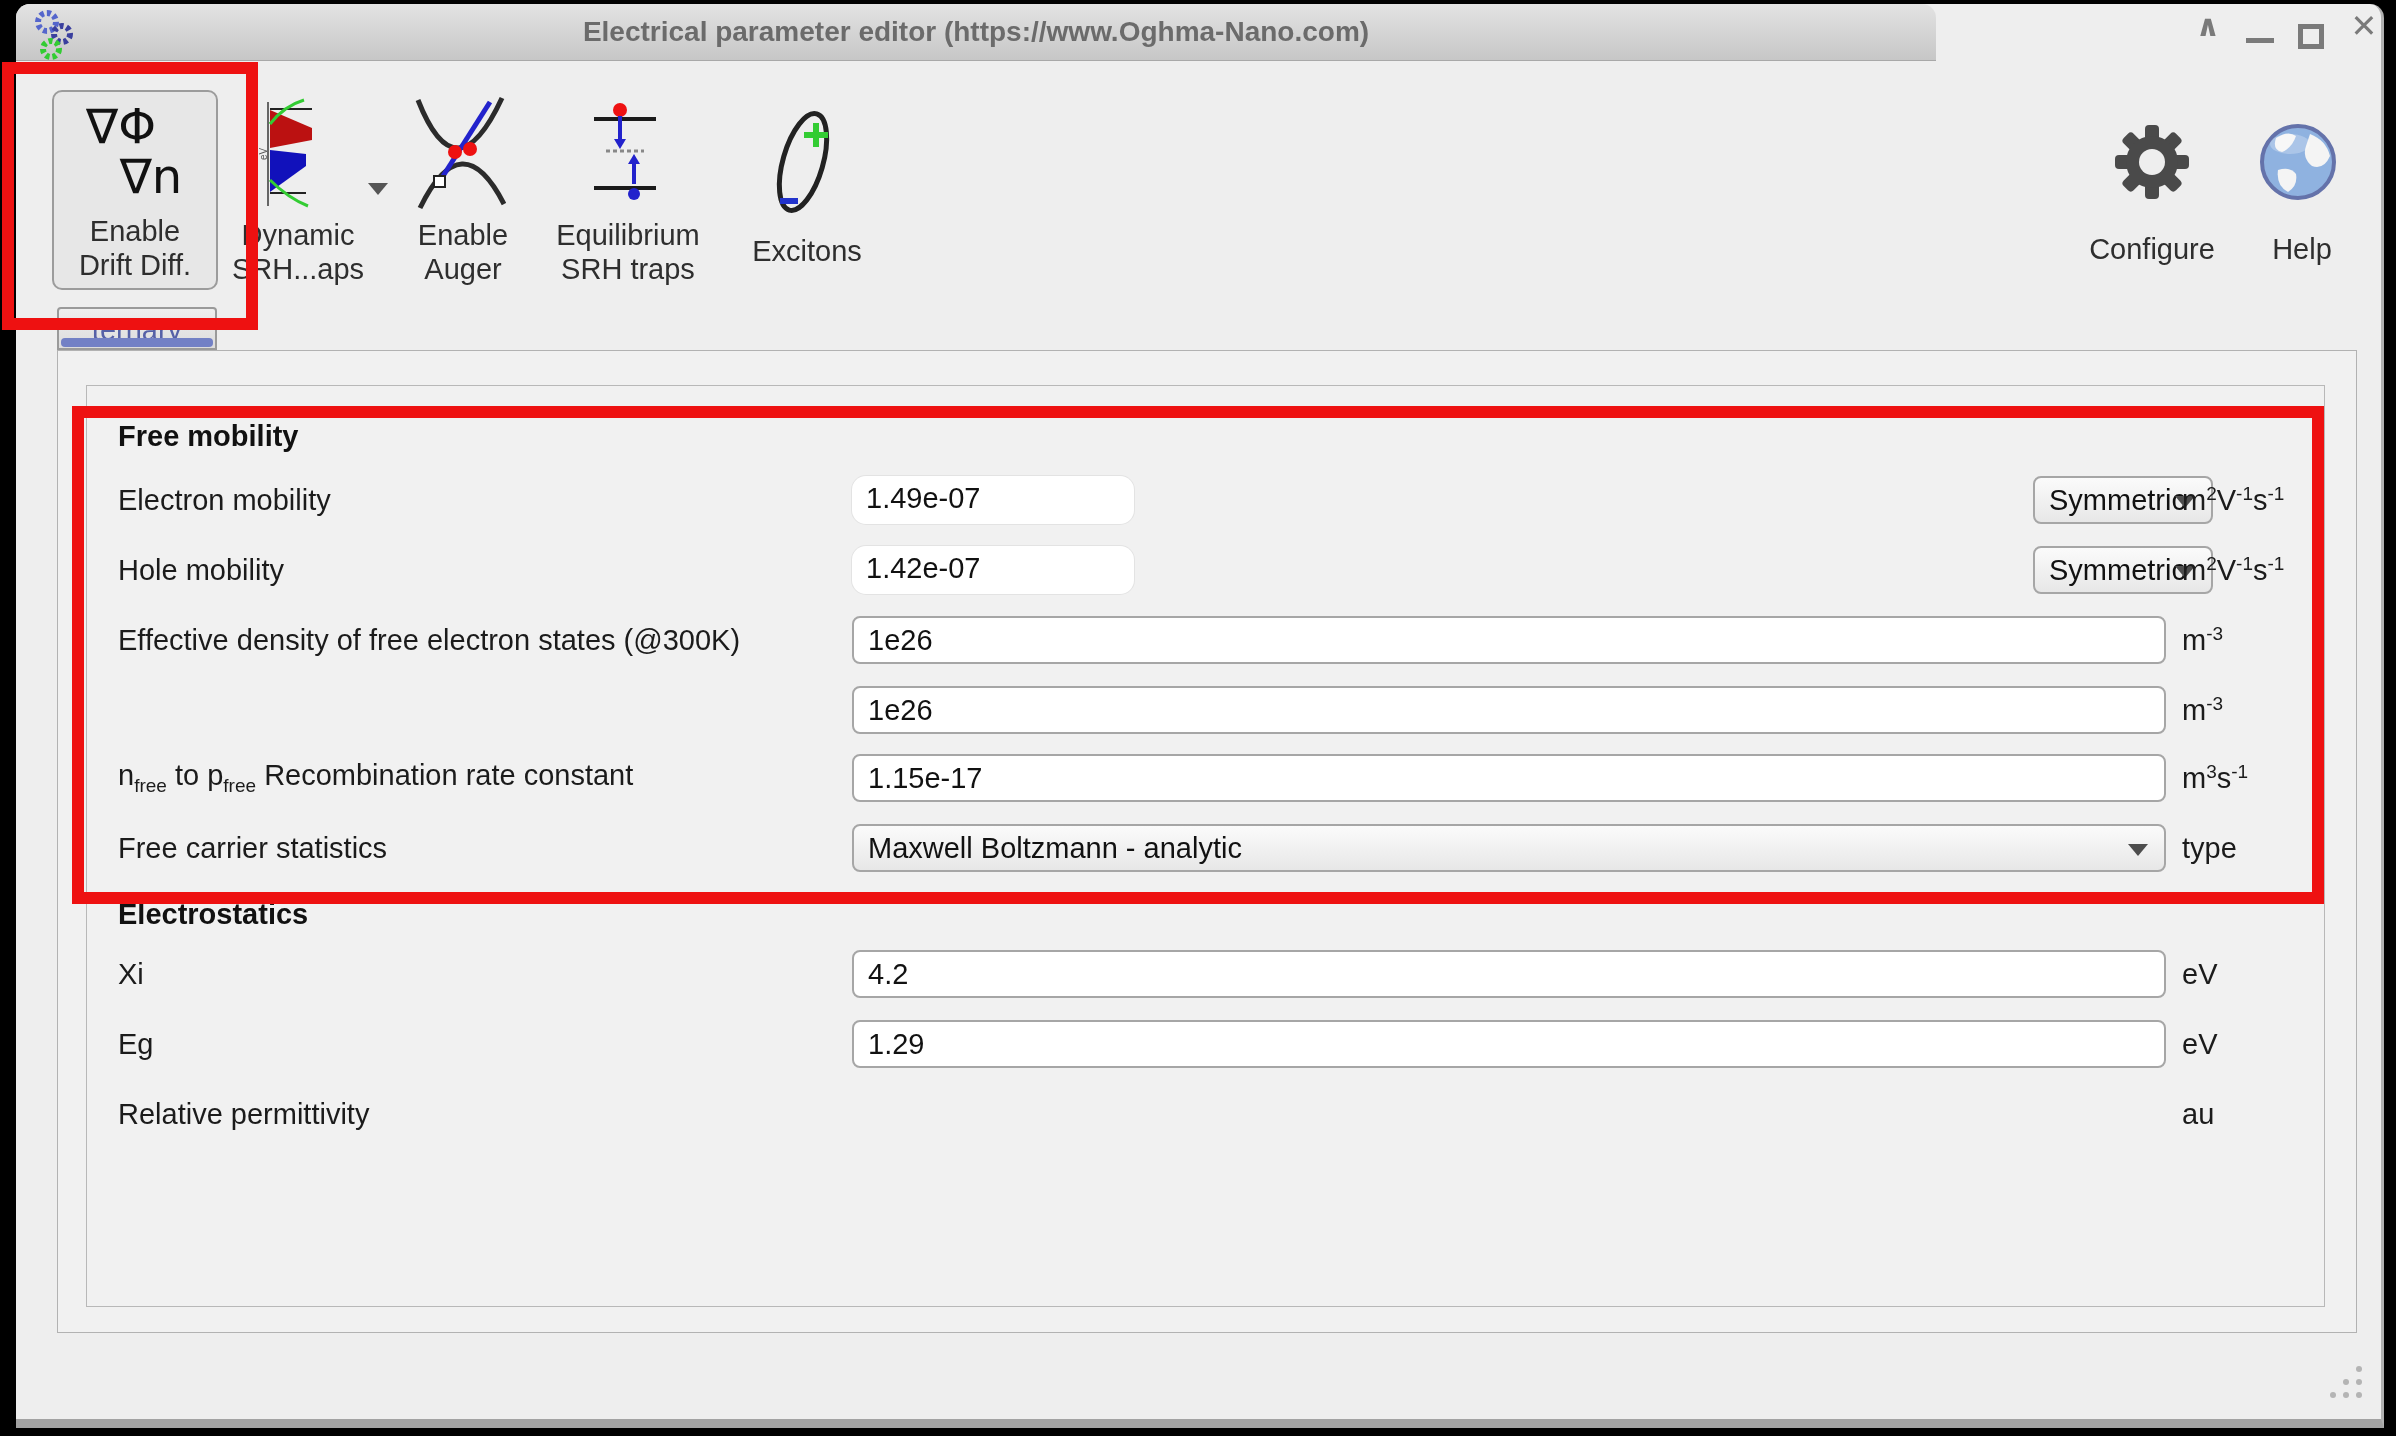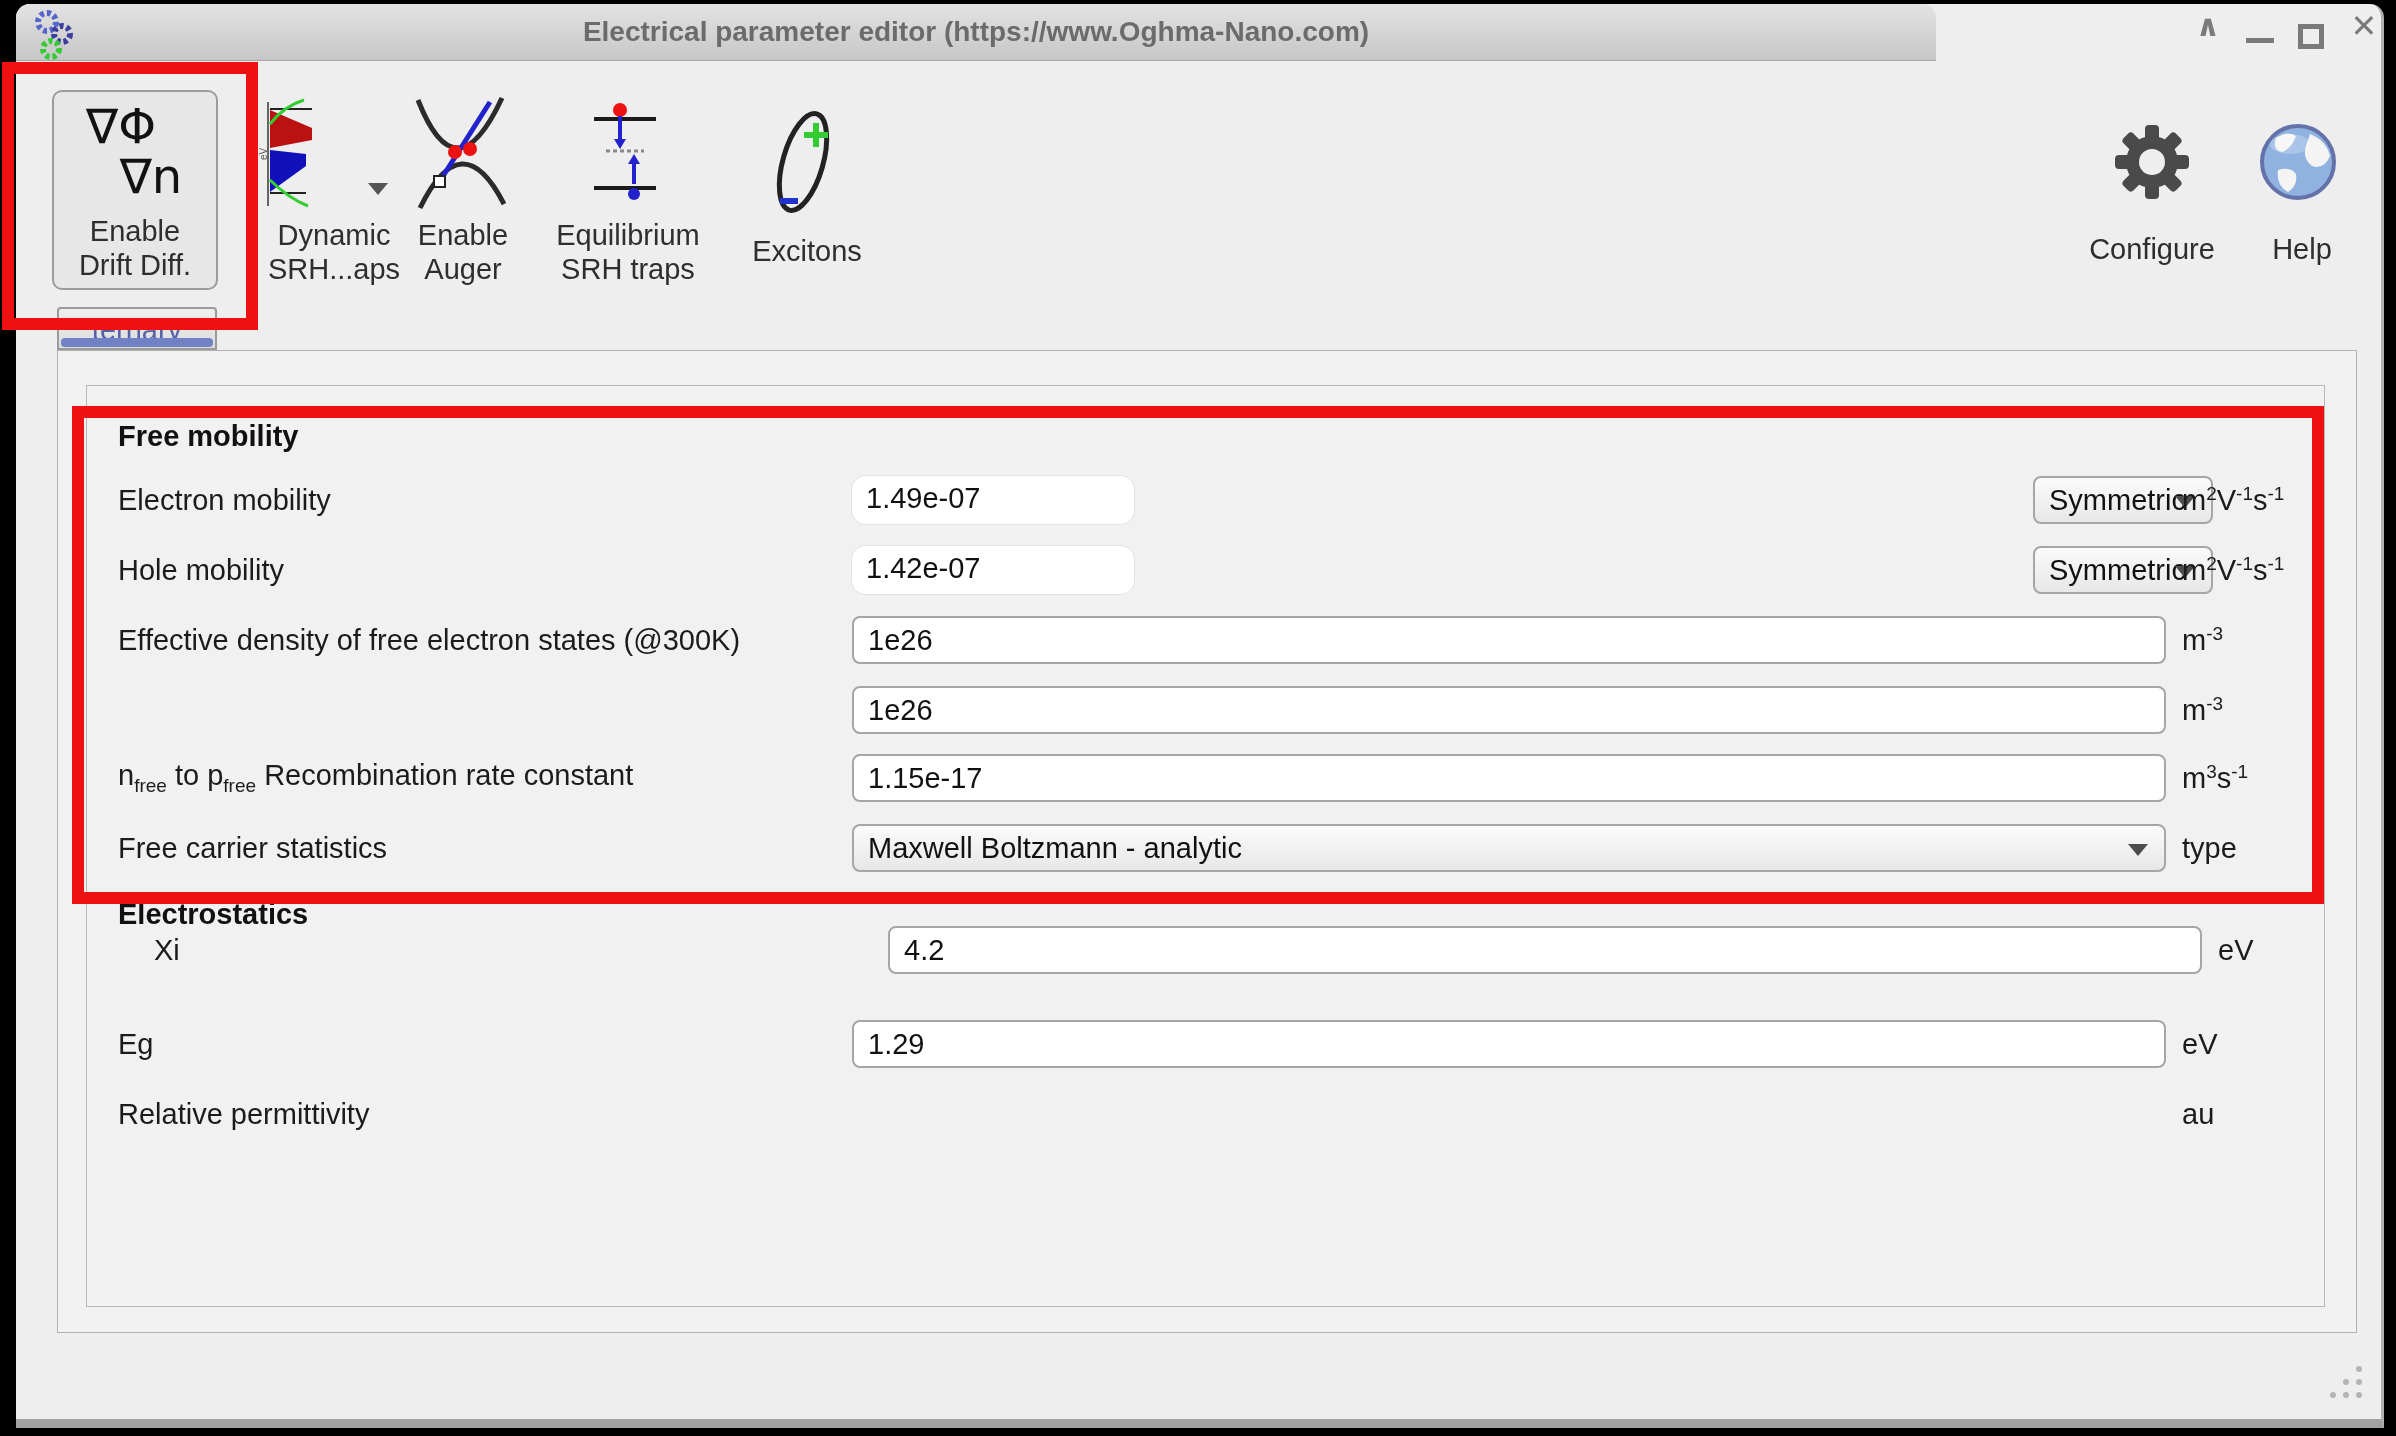--- a/index.html
+++ b/index.html
@@ -96,21 +96,21 @@
     <svg class="tb-icon" style="left:258px;top:98px;" width="74" height="112" viewBox="0 0 74 112">
       <line x1="10" y1="4" x2="10" y2="108" stroke="#666" stroke-width="2"></line>
       <text x="1" y="62" font-size="10" fill="#555" transform="rotate(-90 5 58)">eV</text>
       <line x1="12" y1="11" x2="54" y2="11" stroke="#222" stroke-width="2"></line>
       <polygon points="12,12 54,30 54,42 12,50" fill="#bb1111"></polygon>
       <polygon points="12,52 48,56 48,68 12,94" fill="#1111bb"></polygon>
       <line x1="12" y1="95" x2="48" y2="95" stroke="#222" stroke-width="2"></line>
       <path d="M46,2 Q26,8 12,26" stroke="#33cc33" fill="none" stroke-width="3"></path>
       <path d="M12,82 Q30,100 50,108" stroke="#33cc33" fill="none" stroke-width="3"></path>
     </svg>
-    <div class="tb-lbl" style="left:228px;top:218px;width:140px;margin-left:36px;">
+    <div class="tb-lbl" style="left:228px;top:218px;width:140px;">
       <div>Dynamic</div>
         <div>SRH...aps</div>
     </div>
   </div>
   <div class="dd-arrow"></div>
 
   <div>
     <svg class="tb-icon" style="left:414px;top:92px;" width="92" height="118" viewBox="0 0 92 118">
       <path d="M4,8 Q42,105 88,6" stroke="#2b2b2b" stroke-width="5" fill="none"></path>
       <path d="M6,116 Q48,30 90,112" stroke="#2b2b2b" stroke-width="5" fill="none"></path>
@@ -224,21 +224,21 @@
   </div>
 
   <div class="row" style="top:824px;">
     <span class="row-label">Free carrier statistics</span>
     <div class="field f-wide f-combo">
       <span>Maxwell Boltzmann - analytic</span><span class="combo-arrow"></span>
     </div>
     <span class="unit">type</span>
   </div>
 
-  <div class="row" style="top:926px;margin-left:36px;">
+  <div class="row" style="top:950px;">
     <span class="row-label">Xi</span>
     <div class="field f-wide">4.2</div>
     <span class="unit">eV</span>
   </div>
 
   <div class="row" style="top:1020px;padding-left:34px;">
     <span class="row-label">Eg</span>
     <div class="field f-wide">1.29</div>
     <span class="unit">eV</span>
   </div>

